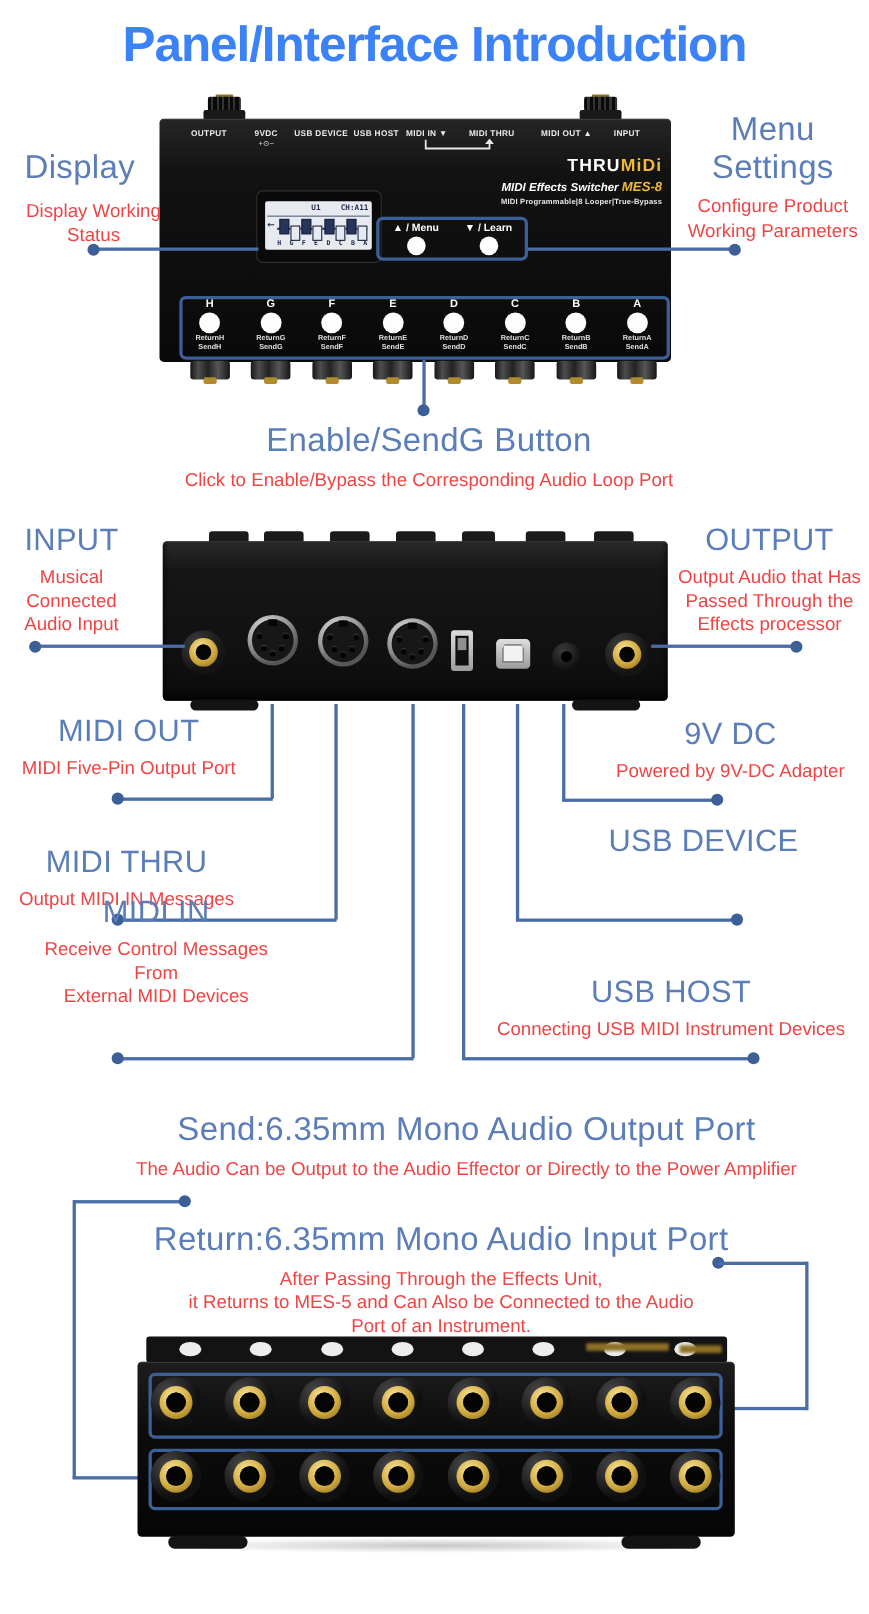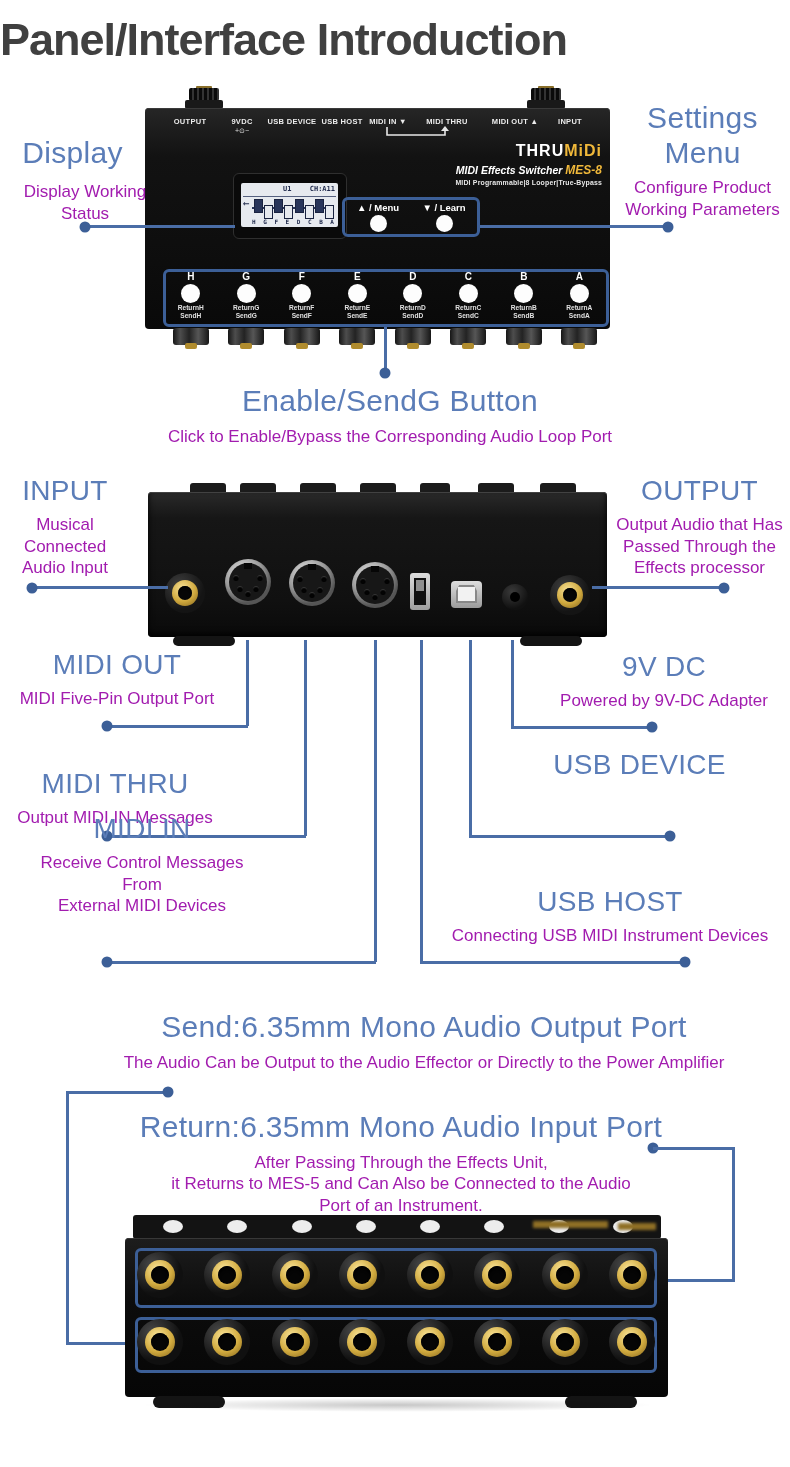--- a/index.html
+++ b/index.html
@@ -2,28 +2,28 @@
 <html><head>
 <meta charset="utf-8">
 <style>
   html,body{margin:0;padding:0;background:#ffffff;}
   #stage{position:relative;width:790px;height:1467px;background:#fff;overflow:hidden;
          font-family:"Liberation Sans",sans-serif;}
   
   .co{position:absolute;text-align:center;}
   .co-h{color:#5b7db8;font-size:28px;line-height:1.15;font-weight:400;letter-spacing:.3px;}
   .co-h.big{font-size:30px;}
-  .co-d{color:#a21caf;font-size:17px;line-height:21.5px;margin-top:7px;}
+  .co-d{color:#ef4444;font-size:17px;line-height:21.5px;margin-top:7px;}
   .hline{position:absolute;height:3px;background:#4a6da6;}
   .vline{position:absolute;width:3px;background:#4a6da6;}
   .dot{position:absolute;width:11px;height:11px;border-radius:50%;background:#3c5f97;
        transform:translate(-50%,-50%);}
   .bluebox{position:absolute;border:3px solid #3c5f97;border-radius:6px;}
   
-  #title{position:absolute;left:0;top:14px;width:790px;text-align:left;color:#404040;
+  #title{position:absolute;left:0;top:14px;width:790px;text-align:center;color:#3b82f6;
          font-size:45px;font-weight:700;letter-spacing:-1px;}
   
   #top-device{position:absolute;left:145px;top:88px;width:465px;height:266px;}
   .knob{position:absolute;top:0;width:38px;height:21px;}
   .knob .cap{position:absolute;left:4px;top:0;width:30px;height:13px;border-radius:2px;
     background:repeating-linear-gradient(90deg,#0a0a0a 0 3px,#333 3px 5px);}
   .knob .gold{position:absolute;left:11px;top:-2px;width:16px;height:4px;background:#8a6f2a;border-radius:1px;}
   .knob .base{position:absolute;left:0;bottom:0;width:38px;height:9px;background:#191919;border-radius:2px;}
   #top-body{position:absolute;left:0;top:20px;width:465px;height:221px;border-radius:4px;
     background:linear-gradient(180deg,#262626 0,#121212 22%,#0d0d0d 70%,#090909 100%);
@@ -284,22 +284,22 @@
   <div class="co" style="left:10px;top:136px;width:125px;">
     <div class="co-h big">Display</div>
   </div>
   <div class="co" style="left:0px;top:181px;width:170px;">
     <div class="co-d" style="margin-top:0;"><span>Display Working</span><br><span>Status</span></div>
   </div>
   <div class="hline" style="left:85px;top:225px;width:150px;"></div>
   <div class="dot" style="left:85px;top:226.5px;"></div>
 
   <div class="co" style="left:620px;top:101px;width:165px;">
+    <div class="co-h big">Menu</div>
     <div class="co-h big">Settings</div>
-    <div class="co-h big">Menu</div>
     <div class="co-d"><span>Configure Product</span><br><span>Working Parameters</span></div>
   </div>
   <div class="hline" style="left:480px;top:225px;width:188px;"></div>
   <div class="dot" style="left:668px;top:226.5px;"></div>
 
   <div class="vline" style="left:383.5px;top:327px;height:44px;"></div>
   <div class="dot" style="left:385px;top:373px;"></div>
   <div class="co" style="left:120px;top:384px;width:540px;">
     <div class="co-h big">Enable/SendG Button</div>
     <div class="co-d">Click to Enable/Bypass the Corresponding Audio Loop Port</div>

